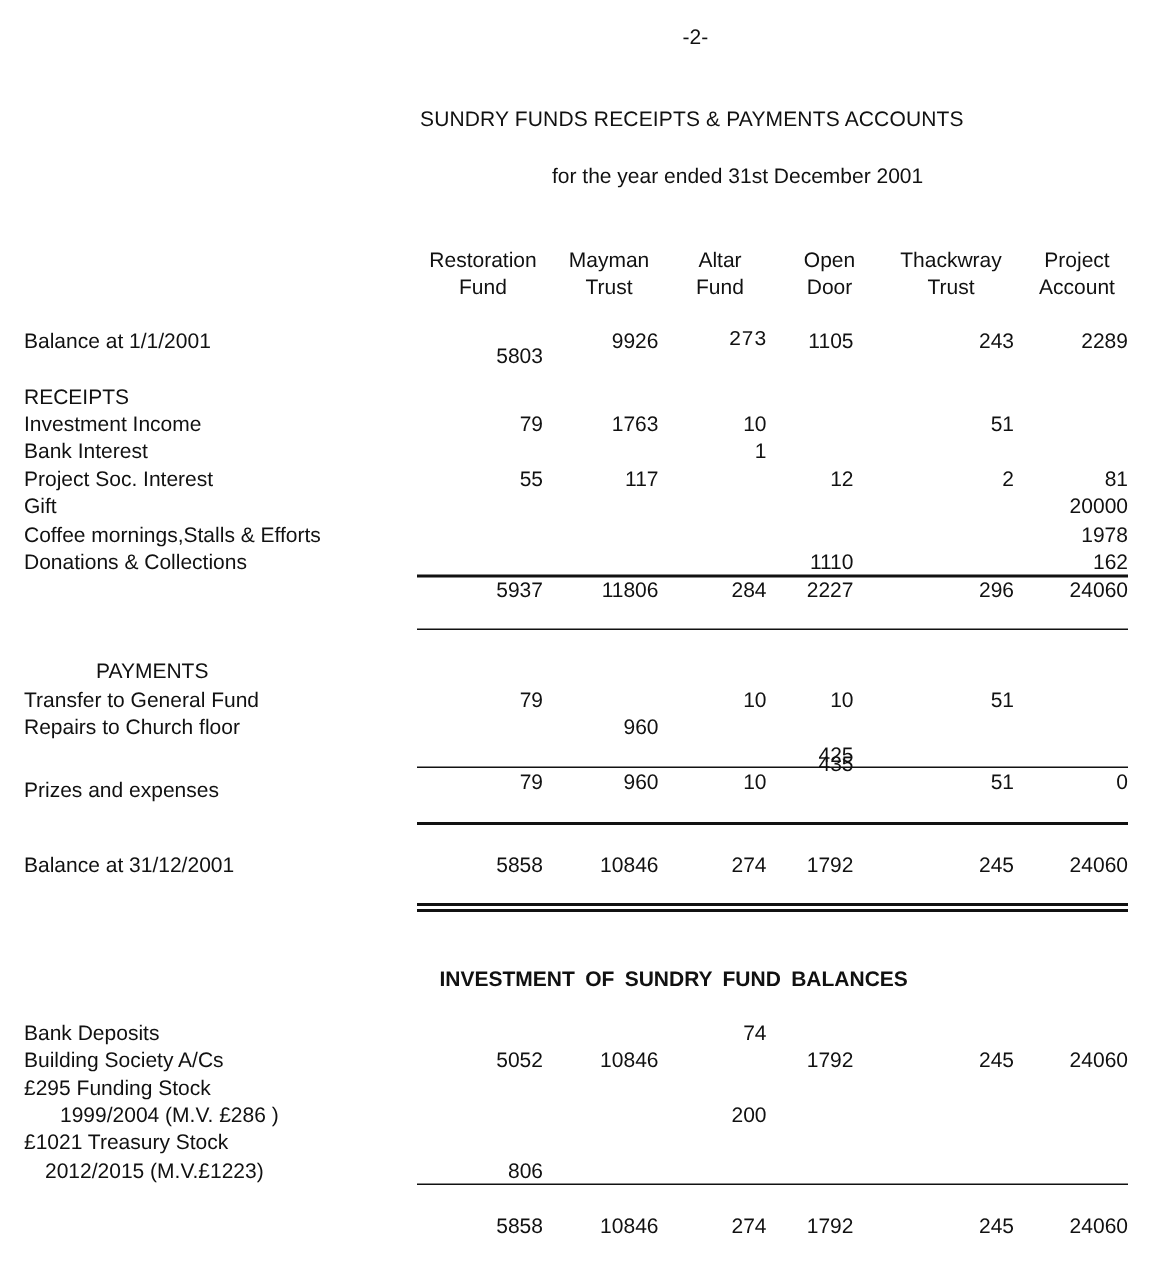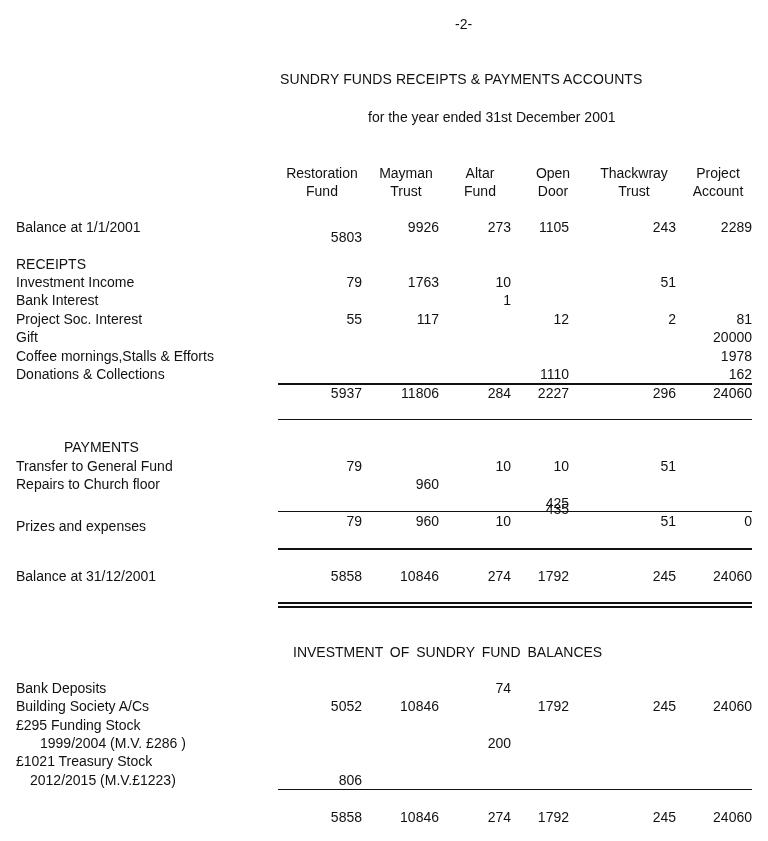--- a/index.html
+++ b/index.html
@@ -8,21 +8,21 @@
     font-family: "Liberation Sans", "DejaVu Sans", sans-serif;
     color: #111111; font-size: 14px;
   }
   .abs { position: absolute; white-space: nowrap; line-height: 18px; }
   .title { left: 280px; top: 70px; font-size: 14px; letter-spacing: 0.1px; }
   .subtitle { left: 368px; top: 108px; }
   .col-head { text-align: center; line-height: 18px; }
   .label { left: 16px; }
   .num { text-align: right; }
   .rule { position: absolute; background: #111; }
-  .inv-title { left: 293px; top: 643px; word-spacing: 3px; }
+  .inv-title { left: 293px; top: 643px; word-spacing: 3px; font-weight: bold; }
 </style>
 </head>
 <body>
 
 <div class="abs" style="left:455px;top:15px;">-2-</div>
 <div class="abs title">SUNDRY FUNDS RECEIPTS &amp; PAYMENTS ACCOUNTS</div>
 <div class="abs subtitle">for the year ended 31st December 2001</div>
 
 <div>
   <div class="abs col-head" style="left:278px;width:88px;top:164px;"><span>Restoration</span><br><span>Fund</span></div>
@@ -31,21 +31,21 @@
   <div class="abs col-head" style="left:528px;width:50px;top:164px;"><span>Open</span><br><span>Door</span></div>
   <div class="abs col-head" style="left:592px;width:84px;top:164px;"><span>Thackwray</span><br><span>Trust</span></div>
   <div class="abs col-head" style="left:688px;width:60px;top:164px;"><span>Project</span><br><span>Account</span></div>
 </div>
 
 <div id="rows">
     <div>
       <div class="abs label" style="top: 218px; left: 16px;">Balance at 1/1/2001</div>
       <div class="abs num" style="top: 228px; left: 292px; width: 70px;">5803</div>
       <div class="abs num" style="top: 218px; left: 369px; width: 70px;">9926</div>
-      <div class="abs num" style="top: 218px; left: 441px; width: 70px;">273</div>
+      <div class="abs num" style="top: 218px; left: 441px; width: 70px; font-family: Liberation Mono, monospace;">273</div>
       <div class="abs num" style="top: 218px; left: 499px; width: 70px;">1105</div>
       <div class="abs num" style="top: 218px; left: 606px; width: 70px;">243</div>
       <div class="abs num" style="top: 218px; left: 682px; width: 70px;">2289</div>
     </div>
     <div>
       <div class="abs label" style="top: 255px; left: 16px;">RECEIPTS</div>
     </div>
     <div>
       <div class="abs label" style="top: 273px; left: 16px;">Investment Income</div>
       <div class="abs num" style="top: 273px; left: 292px; width: 70px;">79</div>

